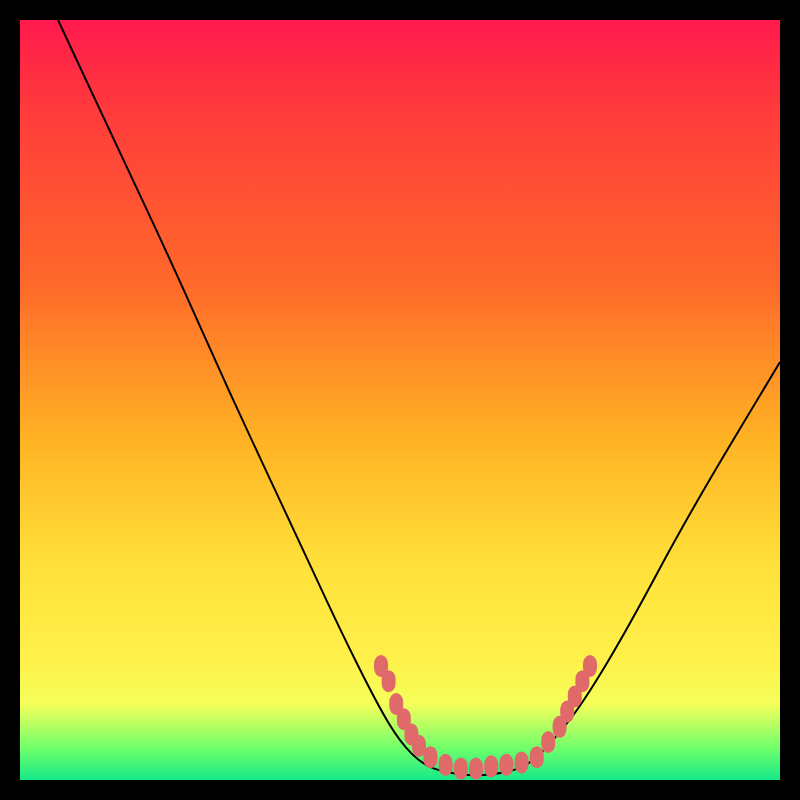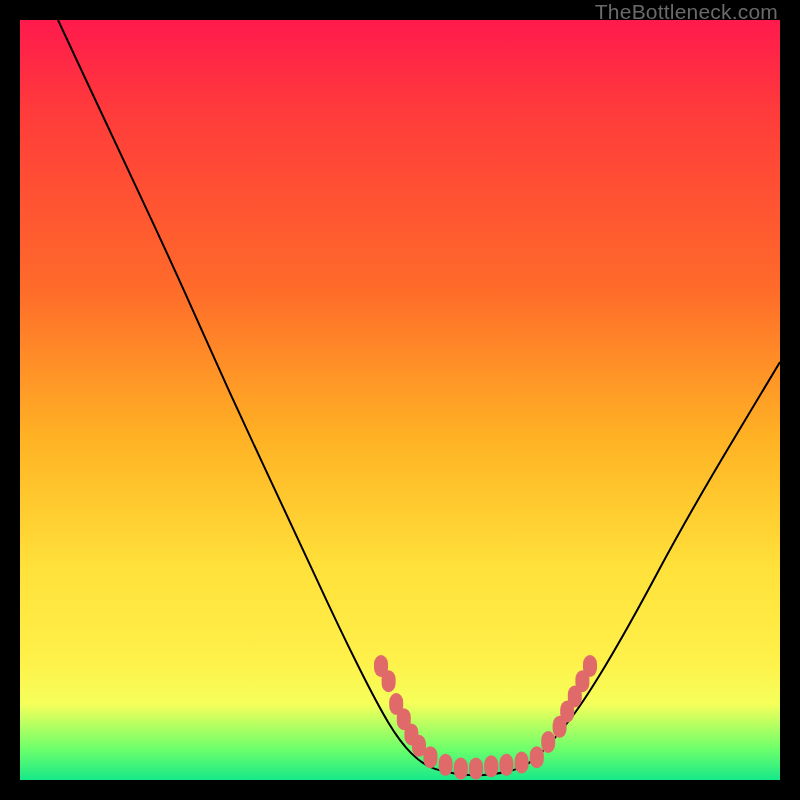--- a/index.html
+++ b/index.html
@@ -64,21 +64,20 @@
   }
   .marker {
     fill: #e06a6a;
     stroke: none;
   }
 </style>
 </head>
 <body>
 
 <div class="frame">
-  <div class="watermark">TheBottleneck.com</div>
 
   <div class="plot-area">
     <svg class="curve" viewBox="0 0 760 760">
       <g>
         <path id="curve-path" class="curve-path" d="M 38.0 0.0 Q 38.0 0.0 64.6 57.0 Q 91.2 114.0 121.6 178.6 Q 152.0 243.2 182.4 311.6 Q 212.8 380.0 243.2 444.6 Q 273.6 509.2 296.4 558.6 Q 319.2 608.0 338.2 646.0 Q 357.2 684.0 368.6 703.0 Q 380.0 722.0 391.4 733.4 Q 402.8 744.8 414.2 748.6 Q 425.6 752.4 440.8 754.3 Q 456.0 756.2 471.2 754.3 Q 486.4 752.4 497.8 748.6 Q 509.2 744.8 520.6 733.4 Q 532.0 722.0 547.2 703.0 Q 562.4 684.0 585.2 646.0 Q 608.0 608.0 638.4 551.0 Q 668.8 494.0 714.4 418.0 T 760.0 342.0"></path>
       </g>
       <g id="markers-layer">
           <rect x="354.0" y="635.0" width="14" height="22" rx="7" ry="9" class="marker"></rect>
           <rect x="361.6" y="650.2" width="14" height="22" rx="7" ry="9" class="marker"></rect>
           <rect x="369.2" y="673.0" width="14" height="22" rx="7" ry="9" class="marker"></rect>

